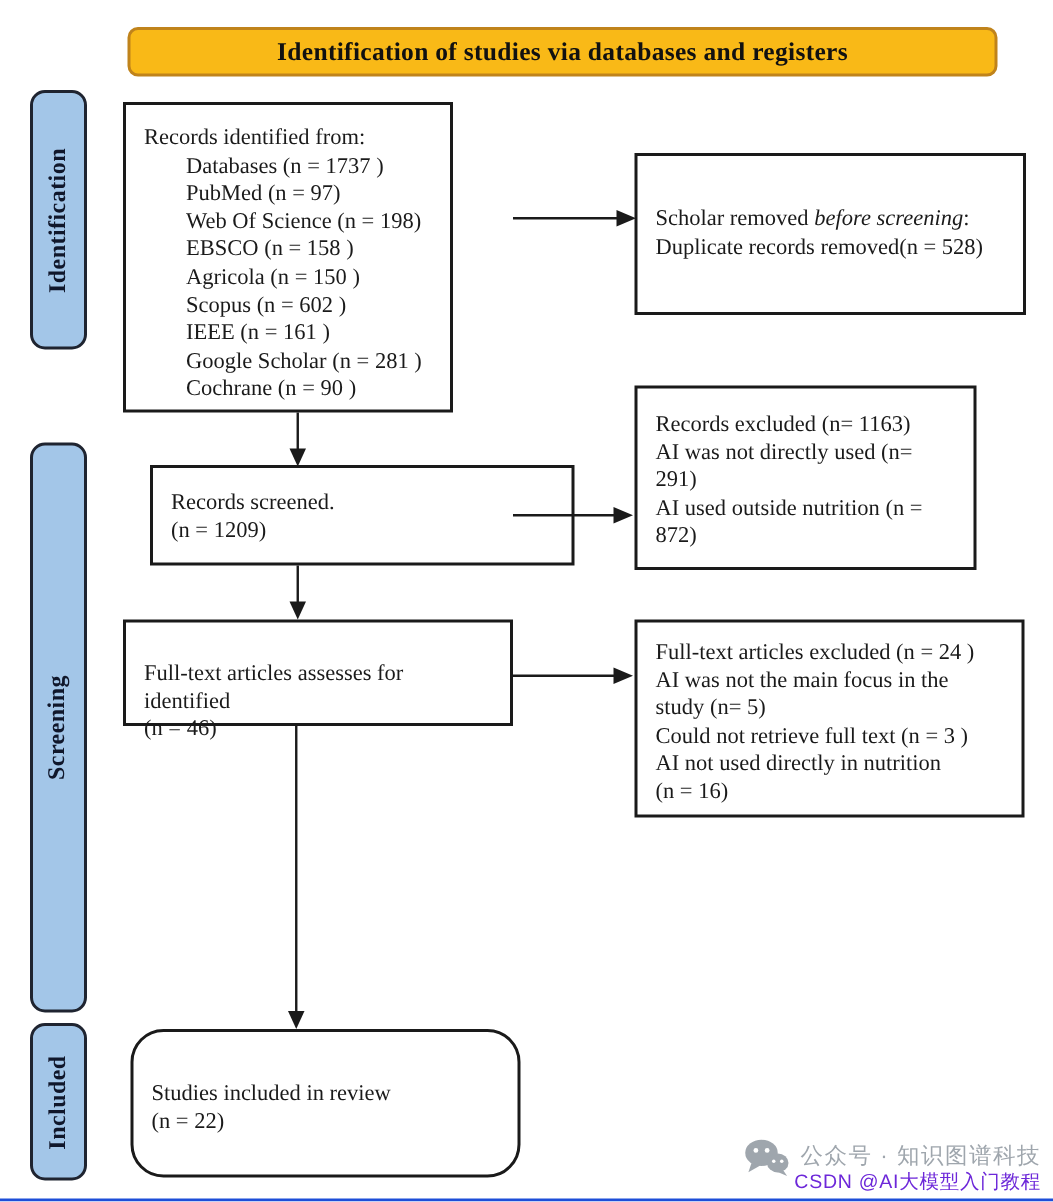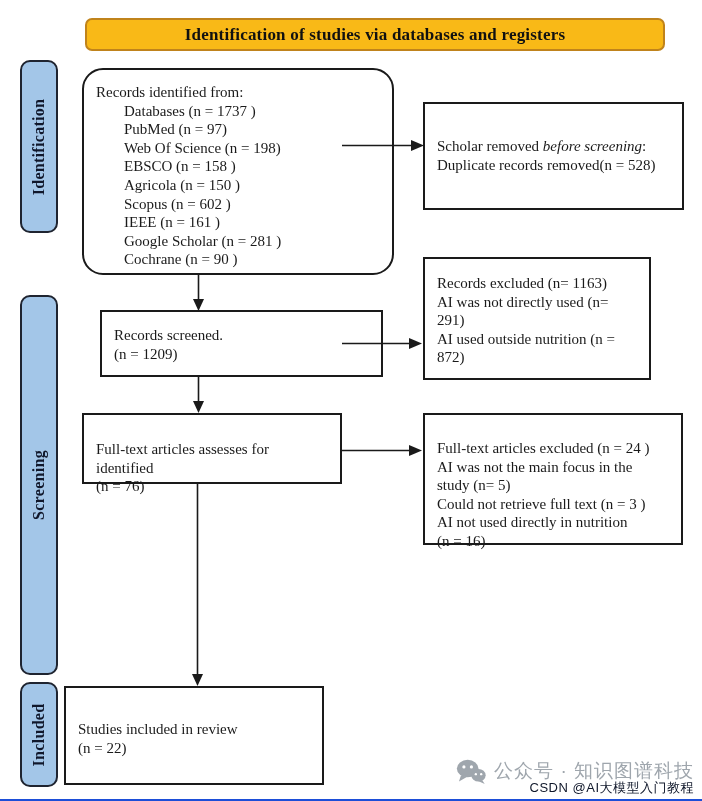--- a/index.html
+++ b/index.html
@@ -27,46 +27,46 @@
   }
   #stage-identification{top:60px;height:173px;}
   #stage-screening{top:295px;height:380px;}
   #stage-included{top:682px;height:105px;}
   
   .fbox{
     position:absolute;background:#ffffff;border:2px solid #1a1a1a;
     box-sizing:border-box;font-size:15px;line-height:18.6px;
   }
   .fbox .pad{padding:0 10px 0 12px;}
-  #box-identified{left:82px;top:68px;width:312px;height:207px;border-radius:21px;}
+  #box-identified{left:82px;top:68px;width:220px;height:207px;}
   #box-identified .pad{padding-top:13px;}
   #box-identified .indent{padding-left:28px;}
   #box-removed{left:423px;top:102px;width:261px;height:108px;display:flex;align-items:center;}
   #box-screened{left:100px;top:310px;width:283px;height:67px;}
   #box-screened .pad{padding-top:14px;}
   #box-excluded{left:423px;top:257px;width:228px;height:123px;}
   #box-excluded .pad{padding-top:15px;}
   #box-fulltext{left:82px;top:413px;width:260px;height:71px;}
   #box-fulltext .pad{padding-top:25px;}
   #box-ft-excluded{left:423px;top:413px;width:260px;height:132px;}
-  #box-ft-excluded .pad{padding-top:24px;}
-  #box-included{left:64px;top:686px;width:260px;height:99px;}
+  #box-ft-excluded .pad{padding-top:11px;}
+  #box-included{left:87px;top:686px;width:260px;height:99px;border-radius:22px;}
   #box-included .pad{padding-top:32px;}
   
   #arrow-layer{position:absolute;left:0;top:0;width:702px;height:801px;pointer-events:none;}
   #arrow-layer line{stroke:#1a1a1a;stroke-width:1.6;}
   #arrow-layer polygon{fill:#1a1a1a;}
   
   .watermark{
     position:absolute;right:8px;bottom:4px;text-align:right;
     font-family:"Liberation Sans","DejaVu Sans",sans-serif;line-height:1.1;
   }
   .wm-row{display:flex;align-items:center;justify-content:flex-end;gap:8px;}
-  .wm-main{font-size:19px;color:#9FA6AD;letter-spacing:1px;}
-  .wm-sub{font-size:13px;color:#0f172a;margin-top:-3px;letter-spacing:.5px;}
+  .wm-main{font-size:15px;color:#9FA6AD;letter-spacing:1px;}
+  .wm-sub{font-size:13px;color:#6d28d9;margin-top:-3px;letter-spacing:.5px;}
 </style>
 </head>
 <body>
 
 <div id="canvas">
 
   <div class="banner">
     <span>Identification of studies via databases and registers</span>
   </div>
 
@@ -114,21 +114,21 @@
       <div>Records excluded (n= 1163)</div>
       <div>AI was not directly used (n= 291)</div>
       <div>AI used outside nutrition (n = 872)</div>
     </div>
   </div>
 
   <div class="fbox" id="box-fulltext">
     <div class="pad">
       <div>Full-text articles assesses for</div>
       <div>identified</div>
-      <div>(n = 76)</div>
+      <div>(n = 46)</div>
     </div>
   </div>
 
   <div class="fbox" id="box-ft-excluded">
     <div class="pad">
       <div>Full-text articles excluded (n = 24 )</div>
       <div>AI was not the main focus in the</div>
       <div>study  (n= 5)</div>
       <div>Could not retrieve full text (n = 3 )</div>
       <div>AI not used directly in nutrition</div>

